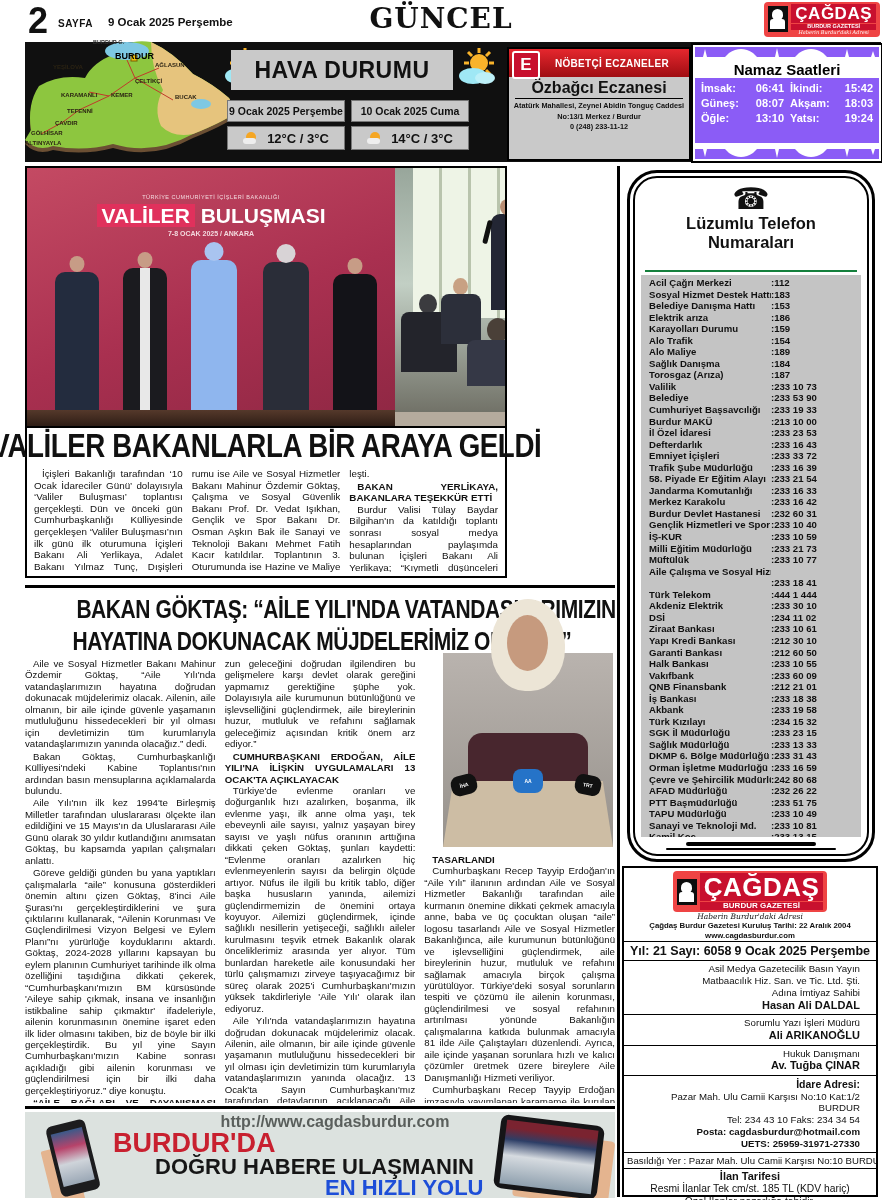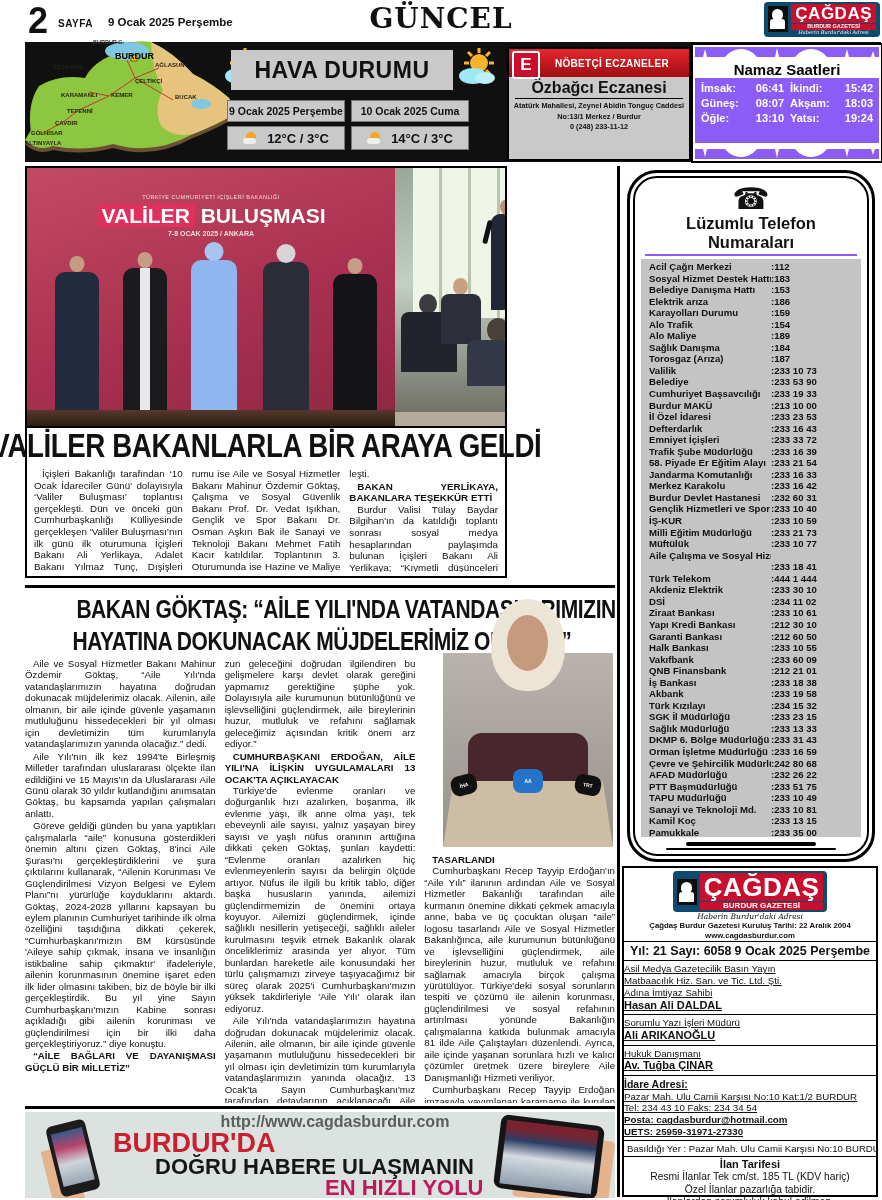--- a/index.html
+++ b/index.html
@@ -6,21 +6,21 @@
   #page{position:relative;width:882px;height:1200px;background:#fff;font-family:"Liberation Sans",sans-serif;color:#111;overflow:hidden;}
   .abs{position:absolute;}
   .b{font-weight:bold;}
   .cond{display:inline-block;font-weight:900;white-space:nowrap;transform:scaleX(.84);transform-origin:center;letter-spacing:-.5px;}
   
   #hdr{left:0;top:0;width:882px;height:40px;}
   #pgnum{left:28px;top:0px;font-size:36px;font-weight:900;}
   #pglbl{left:58px;top:18px;font-size:10px;font-weight:bold;letter-spacing:.5px;}
   #hdate{left:108px;top:16px;font-size:11.5px;font-weight:bold;}
   #section{left:0;right:0;top:2px;text-align:center;font-family:"DejaVu Serif",serif;font-size:28px;font-weight:900;letter-spacing:1px;}
-  .logo{background:#0c4a6e;border-radius:4px;display:flex;align-items:center;padding:2px 4px;gap:3px;}
+  .logo{background:#ef4444;border-radius:4px;display:flex;align-items:center;padding:2px 4px;gap:3px;}
   .logo .ata{width:20px;height:26px;background:#0d0d0d;position:relative;flex:0 0 auto;}
   .logo .ata:before{content:"";position:absolute;left:4px;top:3px;width:11px;height:11px;background:#fff;border-radius:50% 50% 40% 40%;}
   .logo .ata:after{content:"";position:absolute;left:2px;top:13px;width:15px;height:10px;background:#fff;border-radius:3px 3px 0 0;}
   .logo .lt{line-height:1;}
   .logo .l1{background:#c8102e;color:#fff;font-weight:900;padding:1px 4px;letter-spacing:.5px;}
   .logo .l2{background:#c8102e;color:#fff;font-weight:bold;text-align:center;margin-top:1px;padding:0 2px;}
   .logo .l3{color:#fff;font-family:"DejaVu Serif",serif;font-style:italic;text-align:center;}
   #hlogo{right:2px;top:2px;}
   #hlogo .l1{font-size:17px;} #hlogo .l2{font-size:5.5px;} #hlogo .l3{font-size:5px;}
   
@@ -93,49 +93,49 @@
   #face{position:absolute;left:16px;top:16px;width:41px;height:56px;background:#c69a7e;border-radius:50%;}
   #a2body{position:absolute;left:25px;top:80px;width:120px;height:96px;background:#48262e;border-radius:14px 14px 0 0;z-index:1;}
   #podium{position:absolute;left:0;bottom:0;width:170px;height:66px;background:#cdbda4;clip-path:polygon(6% 0,94% 0,100% 100%,0 100%);z-index:3;}
   .mic{position:absolute;z-index:4;width:26px;height:20px;border-radius:8px;color:#fff;font-size:5px;font-weight:900;display:flex;align-items:center;justify-content:center;}
   
   #phonebox{left:627px;top:170px;width:248px;height:692px;border:3px solid #000;border-radius:30px;padding:3px;box-sizing:border-box;background:#fff;}
   #phonein{border:2px solid #000;border-radius:24px;height:100%;box-sizing:border-box;overflow:hidden;display:flex;flex-direction:column;background:#fff;}
   #pdhead{display:flex;align-items:center;justify-content:center;gap:6px;padding-top:6px;}
   #pdicon{font-size:30px;line-height:30px;}
   #pdtitle{font-size:24px;font-weight:900;}
-  #pdsub{font-size:16.5px;font-weight:900;text-align:center;border-bottom:2px solid #8b5cf6;margin:0 10px;padding-bottom:2px;}
+  #pdsub{font-size:16.5px;font-weight:900;text-align:center;border-bottom:2px solid #15803d;margin:0 10px;padding-bottom:18px;}
   #pdlist{flex:1;background:#c4c4c4;margin:3px 6px 4px 6px;padding:2px 16px 0 8px;overflow:hidden;}
   .drow{display:flex;font-size:9.6px;font-weight:bold;line-height:11.55px;}
   .drow .dl{flex:1;white-space:nowrap;overflow:hidden;}
   .drow .dn{width:74px;white-space:nowrap;}
   #pdspk1{width:130px;height:4px;background:#000;margin:1px auto 2px auto;border-radius:2px;}
   #pdspk2{width:170px;height:2px;background:#000;margin:0 auto 4px auto;border-radius:2px;}
   
   #vrule{left:617px;top:166px;width:3px;height:1031px;background:#000;}
   
   #mast{left:622px;top:866px;width:256px;height:331px;border:2px solid #000;box-sizing:border-box;font-size:10px;}
   .mrow{border-bottom:1.5px solid #000;overflow:hidden;}
   #mlogo{display:flex;flex-direction:column;align-items:center;padding:3px 0 1px 0;}
   #mlogo .l1{font-size:26px;} #mlogo .l2{font-size:8px;}
   #mlogo .tag{font-family:"DejaVu Serif",serif;font-style:italic;font-size:7.5px;margin-top:0px;}
   .mfound{font-size:7.8px;font-weight:bold;text-align:center;line-height:1.25;}
   #myil{display:flex;justify-content:space-between;padding:2px 6px;font-size:12.5px;font-weight:bold;align-items:center;}
-  .mcenter{text-align:left;line-height:1.22;padding:2px 0;text-decoration:underline;}
+  .mcenter{text-align:right;line-height:1.22;padding:2px 16px;}
   .mname{font-weight:bold;font-size:11px;}
   .msm{font-size:9.7px;}
   #mbasil{font-size:9.6px;padding:2px 3px;white-space:nowrap;}
   #milan{text-align:center;font-size:10.3px;line-height:1.22;padding:1px 0;}
   
   #adrule{left:25px;top:1106px;width:590px;height:3px;background:#000;}
   #ad{left:25px;top:1112px;width:590px;height:86px;background:#dce2df;overflow:hidden;}
   #adurl{position:absolute;left:90px;top:1px;width:440px;text-align:center;font-size:16px;font-weight:900;color:#5a5f5c;}
   #adl1{position:absolute;left:88px;top:16px;font-size:27px;font-weight:900;color:#c8202f;}
   #adl2{position:absolute;left:130px;top:42px;font-size:22px;font-weight:900;color:#161616;}
-  #adl3{position:absolute;left:300px;top:63px;font-size:22px;font-weight:900;color:#be185d;}
+  #adl3{position:absolute;left:300px;top:63px;font-size:22px;font-weight:900;color:#1d4ed8;}
   .phone-img{position:absolute;left:28px;top:10px;width:40px;height:72px;background:#1c1c1e;border-radius:6px;transform:rotate(-14deg);box-shadow:-14px 18px 0 -4px #e4b48f;}
   .phone-img:before{content:"";position:absolute;left:4px;top:8px;right:4px;bottom:10px;background:linear-gradient(180deg,#3a5a8a,#b7436a 30%,#cfd4da 60%,#9aa7b5);}
   .tab-img{position:absolute;right:14px;top:8px;width:104px;height:74px;background:#151517;border-radius:8px;transform:rotate(7deg);box-shadow:16px 10px 0 -4px #e4b48f;}
   .tab-img:before{content:"";position:absolute;left:6px;top:5px;right:6px;bottom:5px;background:linear-gradient(180deg,#7a2330 12%,#2d3e66 30%,#d6dbe0 55%,#8fa0ae);}
 </style>
 </head>
 <body>
 
 <div id="page">
 
@@ -341,20 +341,21 @@
         <div id="a2body"></div>
         <div id="podium"></div>
         <div class="mic" style="left:8px;top:122px;background:#111;transform:rotate(-14deg);">İHA</div>
         <div class="mic" style="left:70px;top:116px;background:#2573c8;width:30px;height:24px;">AA</div>
         <div class="mic" style="left:132px;top:122px;background:#111;transform:rotate(12deg);">TRT</div>
       </div>
     </div>
     <div id="a2cols">
       <div class="col" id="a2c1">
           <p>Aile ve Sosyal Hizmetler Bakanı Mahinur Özdemir Göktaş, “Aile Yılı'nda vatandaşlarımızın hayatına doğrudan dokunacak müjdelerimiz olacak. Ailenin, aile olmanın, bir aile içinde güvenle yaşamanın mutluluğunu hissedecekleri bir yıl olması için devletimizin tüm kurumlarıyla vatandaşlarımızın yanında olacağız.” dedi.</p>
+          <p>Bakan Göktaş, Cumhurbaşkanlığı Külliyesi'ndeki Kabine Toplantısı'nın ardından basın mensuplarına açıklamalarda bulundu.</p>
           <p>Aile Yılı'nın ilk kez 1994'te Birleşmiş Milletler tarafından uluslararası ölçekte ilan edildiğini ve 15 Mayıs'ın da Uluslararası Aile Günü olarak 30 yıldır kutlandığını anımsatan Göktaş, bu kapsamda yapılan çalışmaları anlattı.</p>
           <p>Göreve geldiği günden bu yana yaptıkları çalışmalarla “aile” konusuna gösterdikleri önemin altını çizen Göktaş, 8'inci Aile Şurası'nı gerçekleştirdiklerini ve şura çıktılarını kullanarak, “Ailenin Korunması Ve Güçlendirilmesi Vizyon Belgesi ve Eylem Planı”nı yürürlüğe koyduklarını aktardı. Göktaş, 2024-2028 yıllarını kapsayan bu eylem planının Cumhuriyet tarihinde ilk olma özelliğini taşıdığına dikkati çekerek, “Cumhurbaşkanı'mızın BM kürsüsünde 'Aileye sahip çıkmak, insana ve insanlığın istikbaline sahip çıkmaktır' ifadeleriyle, ailenin korunmasının önemine işaret eden ilk lider olmasını takiben, biz de böyle bir ilki gerçekleştirdik. Bu yıl yine Sayın Cumhurbaşkanı'mızın Kabine sonrası açıkladığı gibi ailenin korunması ve güçlendirilmesi için bir ilki daha gerçekleştiriyoruz.” diye konuştu.</p>
           <div class="sub">“AİLE BAĞLARI VE DAYANIŞMASI GÜÇLÜ BİR MİLLETİZ”</div>
         </div>
       <div class="col" id="a2c2">
           <p class="noind">zun geleceğini doğrudan ilgilendiren bu gelişmelere karşı devlet olarak gereğini yapmamız gerektiğine şüphe yok. Dolayısıyla aile kurumunun bütünlüğünü ve işlevselliğini güçlendirmek, aile bireylerinin huzur, mutluluk ve refahını sağlamak geleceğimiz açısından kritik önem arz ediyor.”</p>
           <div class="sub">CUMHURBAŞKANI ERDOĞAN, AİLE YILI'NA İLİŞKİN UYGULAMALARI 13 OCAK'TA AÇIKLAYACAK</div>
           <p>Türkiye'de evlenme oranları ve doğurganlık hızı azalırken, boşanma, ilk evlenme yaşı, ilk anne olma yaşı, tek ebeveynli aile sayısı, yalnız yaşayan birey sayısı ve yaşlı nüfus oranının arttığına dikkati çeken Göktaş, şunları kaydetti: “Evlenme oranları azalırken hiç evlenmeyenlerin sayısı da belirgin ölçüde artıyor. Nüfus ile ilgili bu kritik tablo, diğer başka hususların yanında, ailemizi güçlendirmemizin de önemini ortaya koyuyor. Ailemizi güçlendirmek, içinde sağlıklı nesillerin yetişeceği, sağlıklı aileler kurulmasını teşvik etmek Bakanlık olarak önceliklerimiz arasında yer alıyor. Tüm bunlardan hareketle aile konusundaki her türlü çalışmamızı zirveye taşıyacağımız bir süreç olarak 2025'i Cumhurbaşkanı'mızın yüksek takdirleriyle 'Aile Yılı' olarak ilan ediyoruz.</p>
           <p>Aile Yılı'nda vatandaşlarımızın hayatına doğrudan dokunacak müjdelerimiz olacak. Ailenin, aile olmanın, bir aile içinde güvenle yaşamanın mutluluğunu hissedecekleri bir yıl olması için devletimizin tüm kurumlarıyla vatandaşlarımızın yanında olacağız. 13 Ocak'ta Sayın Cumhurbaşkanı'mız tarafından detaylarının açıklanacağı Aile Yılı'nda vereceğimiz müjdelerin ve yıl boyunca yapacağımız etkinliklerin ülkemiz ve milletimiz için şimdiden hayırlı uğurlu olmasını diliyorum. Toplumumuzun tüm kesimlerini bu anlamlı yılın mutluluğunu aileleriyle birlikte paylaşmaya davet ediyorum.”</p>
         </div>

